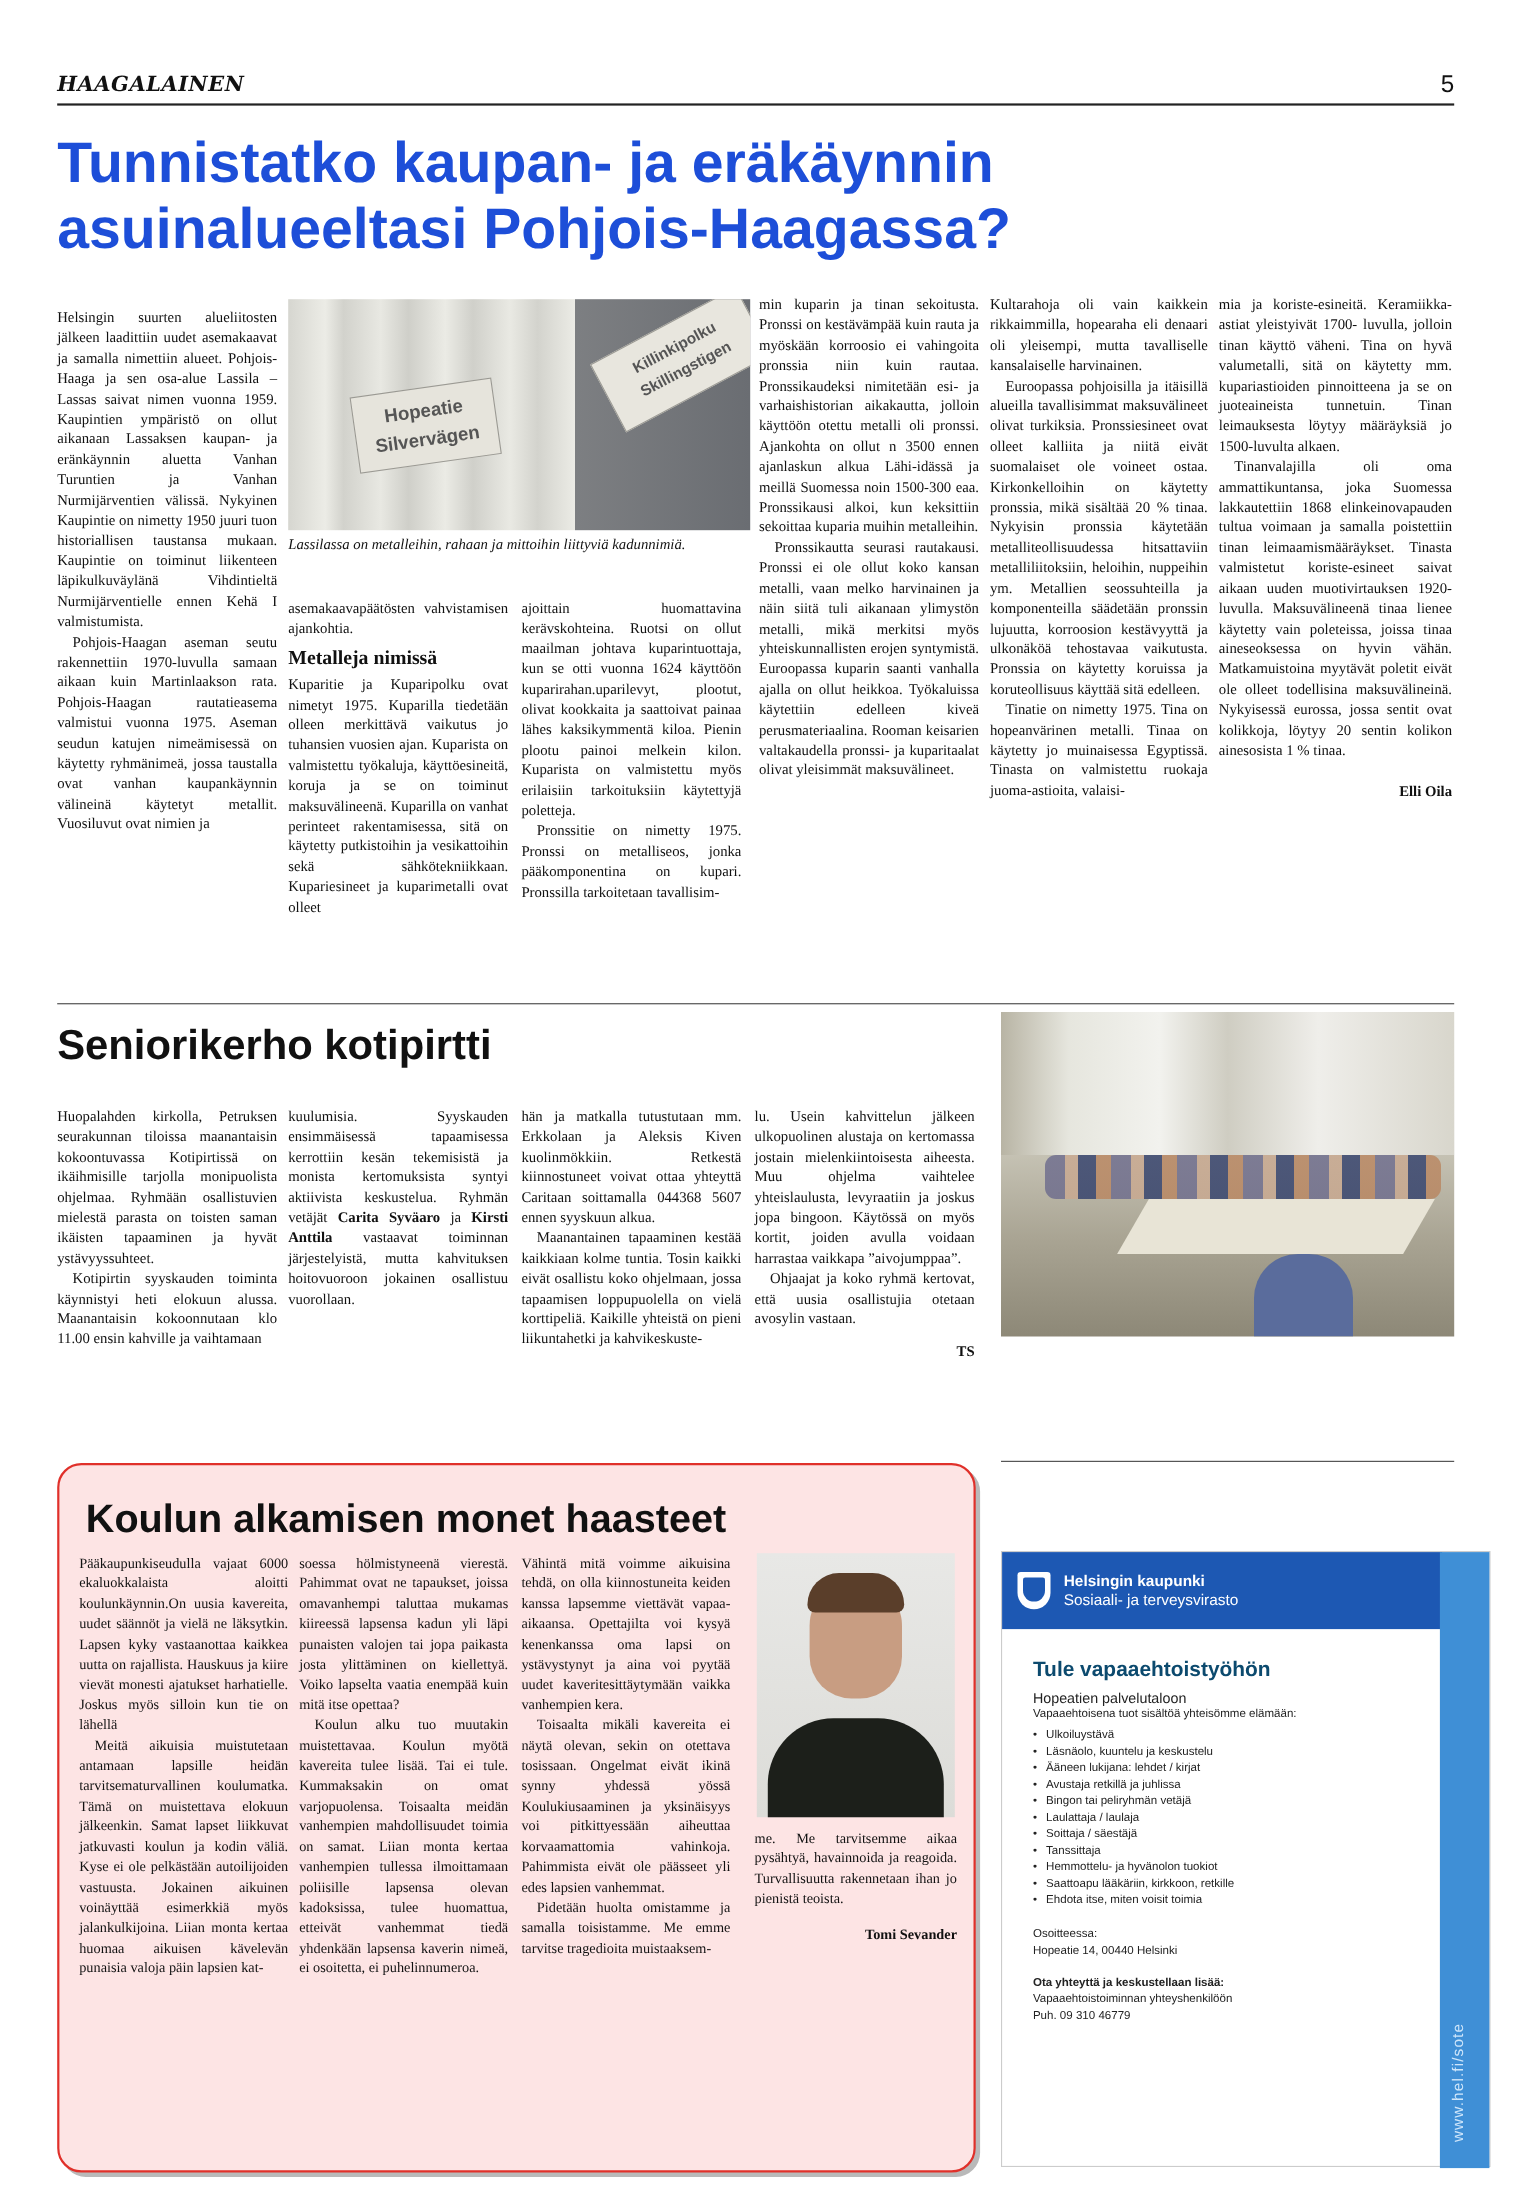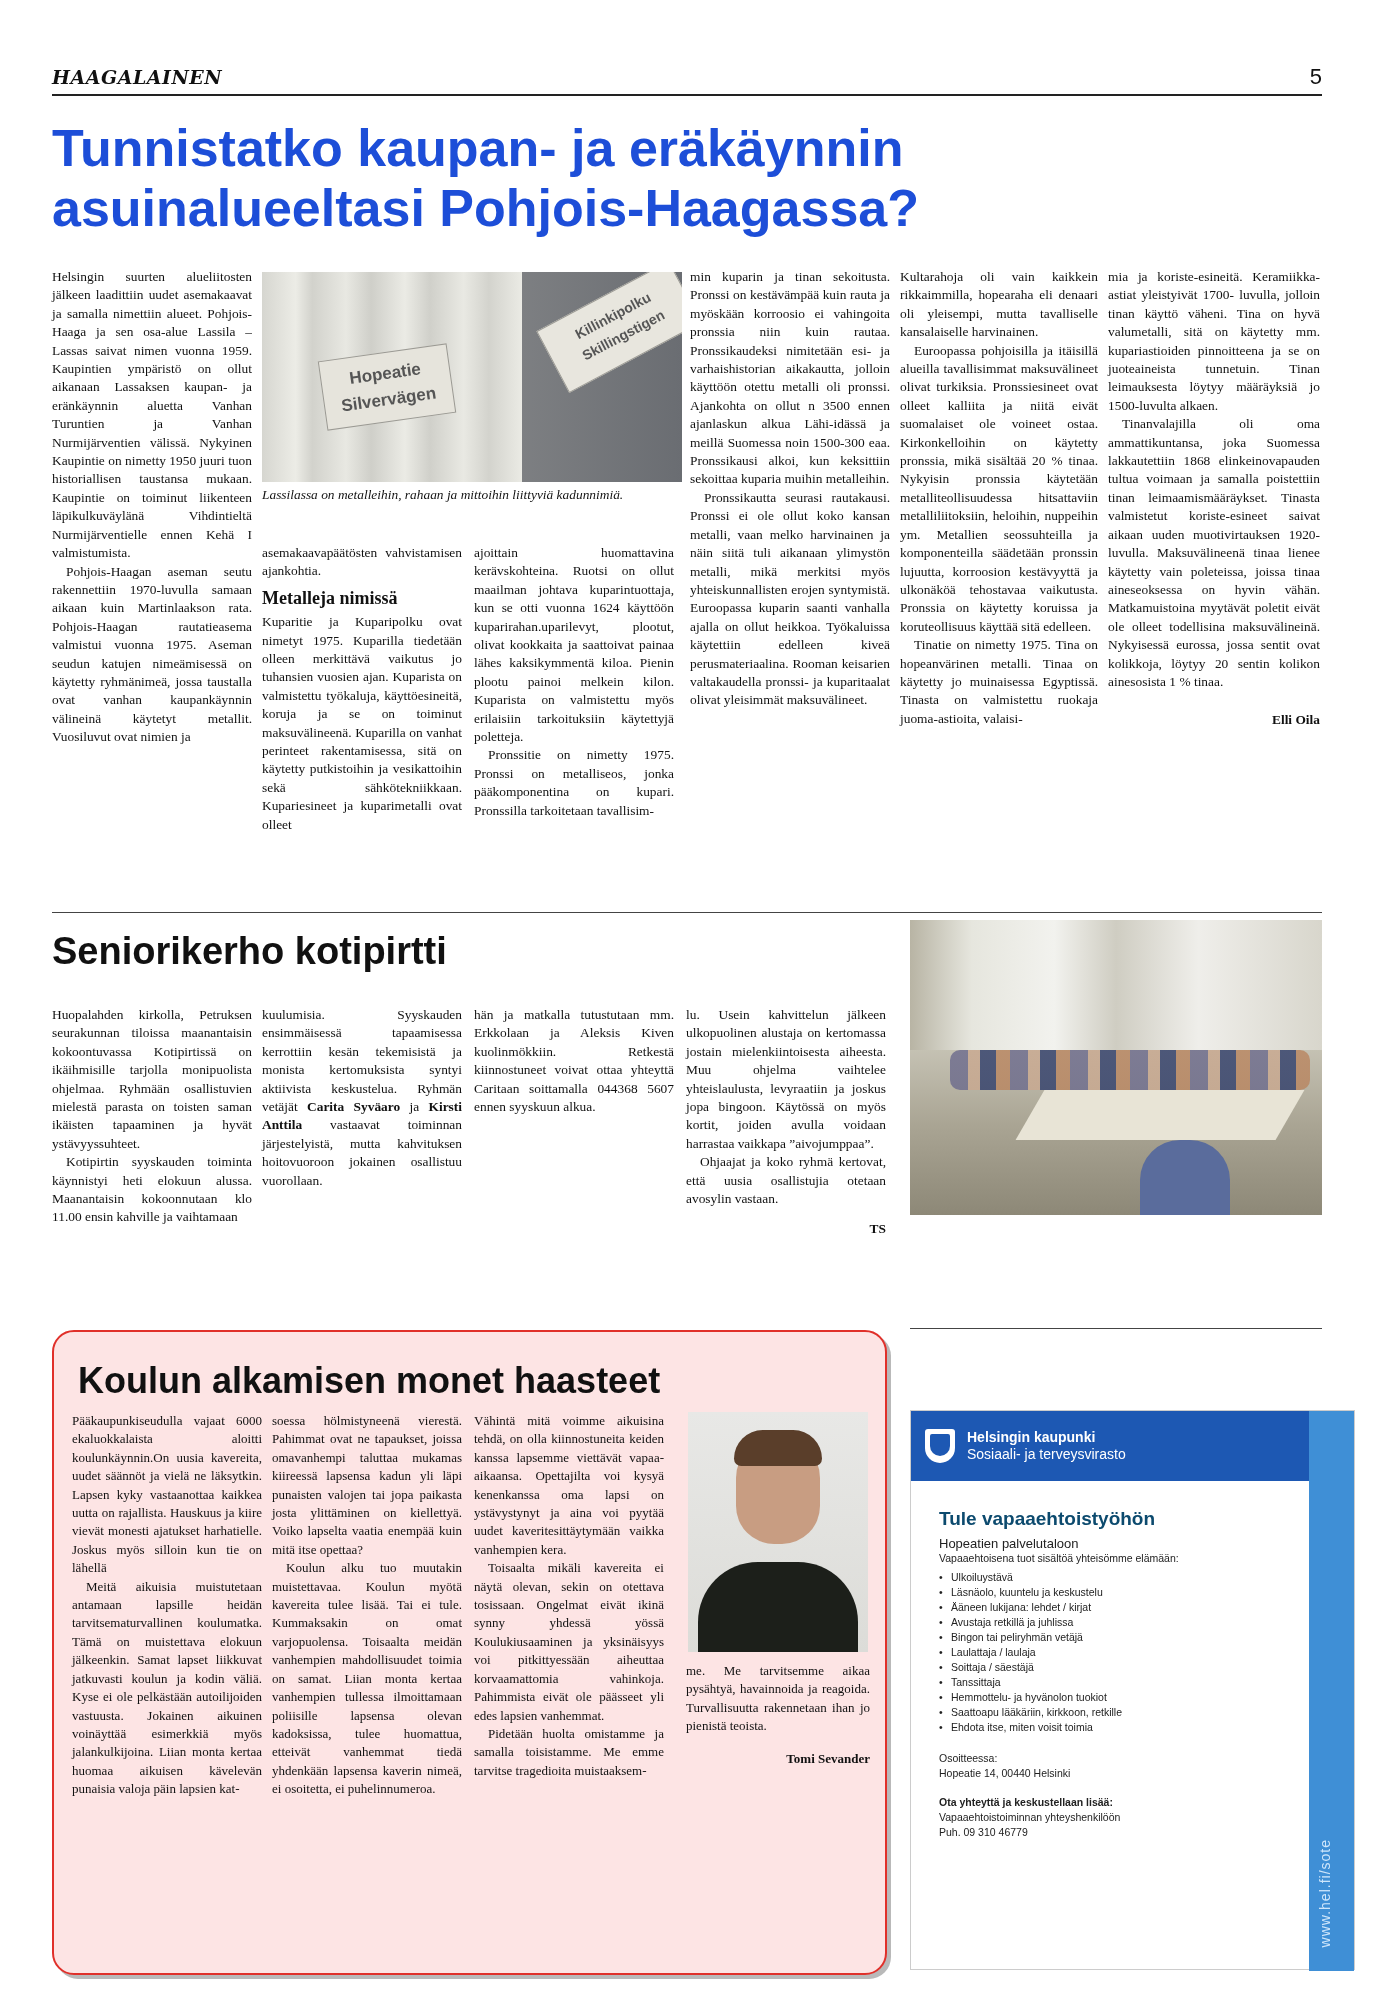--- a/index.html
+++ b/index.html
@@ -48,21 +48,21 @@
 </head>
 <body>
 
 <div class="masthead">
   <span class="paper-name">HAAGALAINEN</span>
   <span class="page-no">5</span>
 </div>
 
 <h1 class="headline">Tunnistatko kaupan- ja eräkäynnin asuinalueeltasi Pohjois-Haagassa?</h1>
 
-<div class="col" style="left:52px; top:268px; width:200px;">
+<div class="col" style="left:52px; top:280px; width:200px;">
   <p class="first">Helsingin suurten alueliitosten jälkeen laadittiin uudet asemakaavat ja samalla nimettiin alueet. Pohjois-Haaga ja sen osa-alue Lassila – Lassas saivat nimen vuonna 1959. Kaupintien ympäristö on ollut aikanaan Lassaksen kaupan- ja eränkäynnin aluetta Vanhan Turuntien ja Vanhan Nurmijärventien välissä. Nykyinen Kaupintie on nimetty 1950 juuri tuon historiallisen taustansa mukaan. Kaupintie on toiminut liikenteen läpikulkuväylänä Vihdintieltä Nurmijärventielle ennen Kehä I valmistumista.</p>
   <p>Pohjois-Haagan aseman seutu rakennettiin 1970-luvulla samaan aikaan kuin Martinlaakson rata. Pohjois-Haagan rautatieasema valmistui vuonna 1975. Aseman seudun katujen nimeämisessä on käytetty ryhmänimeä, jossa taustalla ovat vanhan kaupankäynnin välineinä käytetyt metallit. Vuosiluvut ovat nimien ja</p>
 </div>
 
 <div class="photo" style="left:262px; top:272px; width:420px; height:210px; background:linear-gradient(90deg,#d6d6d0 0,#ecece6 8%,#d2d2cc 12%,#e8e8e2 20%,#cfcfc9 26%,#ebebe5 34%,#d0d0ca 40%,#e9e9e3 48%,#d3d3cd 54%,#ebebe5 62%,#7d7f82 62%,#6a6d72 100%);">
   <div style="position:absolute;left:60px;top:80px;width:130px;height:70px;background:#e6e4dc;border:1px solid #9b9a94;transform:rotate(-8deg);font-family:'Liberation Sans',sans-serif;font-weight:bold;font-size:17px;color:#555;text-align:center;line-height:26px;padding-top:8px;">
     <div>Hopeatie</div>
     <div>Silvervägen</div>
   </div>
   <div style="position:absolute;left:282px;top:20px;width:150px;height:70px;background:#e8e6de;border:1px solid #9b9a94;transform:rotate(-28deg);font-family:'Liberation Sans',sans-serif;font-weight:bold;font-size:14px;color:#555;text-align:center;line-height:22px;padding-top:10px;">
@@ -115,20 +115,21 @@
   <p class="first">Huopalahden kirkolla, Petruksen seurakunnan tiloissa maanantaisin kokoontuvassa Kotipirtissä on ikäihmisille tarjolla monipuolista ohjelmaa. Ryhmään osallistuvien mielestä parasta on toisten saman ikäisten tapaaminen ja hyvät ystävyyssuhteet.</p>
   <p>Kotipirtin syyskauden toiminta käynnistyi heti elokuun alussa. Maanantaisin kokoonnutaan klo 11.00 ensin kahville ja vaihtamaan</p>
 </div>
 
 <div class="col" style="left:262px; top:1006px; width:200px;">
   <p class="first"><span>kuulumisia. Syyskauden ensimmäisessä tapaamisessa kerrottiin kesän tekemisistä ja monista kertomuksista syntyi aktiivista keskustelua. Ryhmän vetäjät </span><b>Carita Syväaro</b><span> ja </span><b>Kirsti Anttila</b><span> vastaavat toiminnan järjestelyistä, mutta kahvituksen hoitovuoroon jokainen osallistuu vuorollaan.</span></p>
 </div>
 
 <div class="col" style="left:474px; top:1006px; width:200px;">
   <p class="first">hän ja matkalla tutustutaan mm. Erkkolaan ja Aleksis Kiven kuolinmökkiin. Retkestä kiinnostuneet voivat ottaa yhteyttä Caritaan soittamalla 044368 5607 ennen syyskuun alkua.</p>
+  <p>Maanantainen tapaaminen kestää kaikkiaan kolme tuntia. Tosin kaikki eivät osallistu koko ohjelmaan, jossa tapaamisen loppupuolella on vielä korttipeliä. Kaikille yhteistä on pieni liikuntahetki ja kahvikeskuste-</p>
 </div>
 
 <div class="col" style="left:686px; top:1006px; width:200px;">
   <p class="first">lu. Usein kahvittelun jälkeen ulkopuolinen alustaja on kertomassa jostain mielenkiintoisesta aiheesta. Muu ohjelma vaihtelee yhteislaulusta, levyraatiin ja joskus jopa bingoon. Käytössä on myös kortit, joiden avulla voidaan harrastaa vaikkapa ”aivojumppaa”.</p>
   <p>Ohjaajat ja koko ryhmä kertovat, että uusia osallistujia otetaan avosylin vastaan.</p>
   <p class="sig" style="margin-top:12px;">TS</p>
 </div>
 
 <div class="rule" style="left:910px; top:1328px; width:412px;"></div>
 

